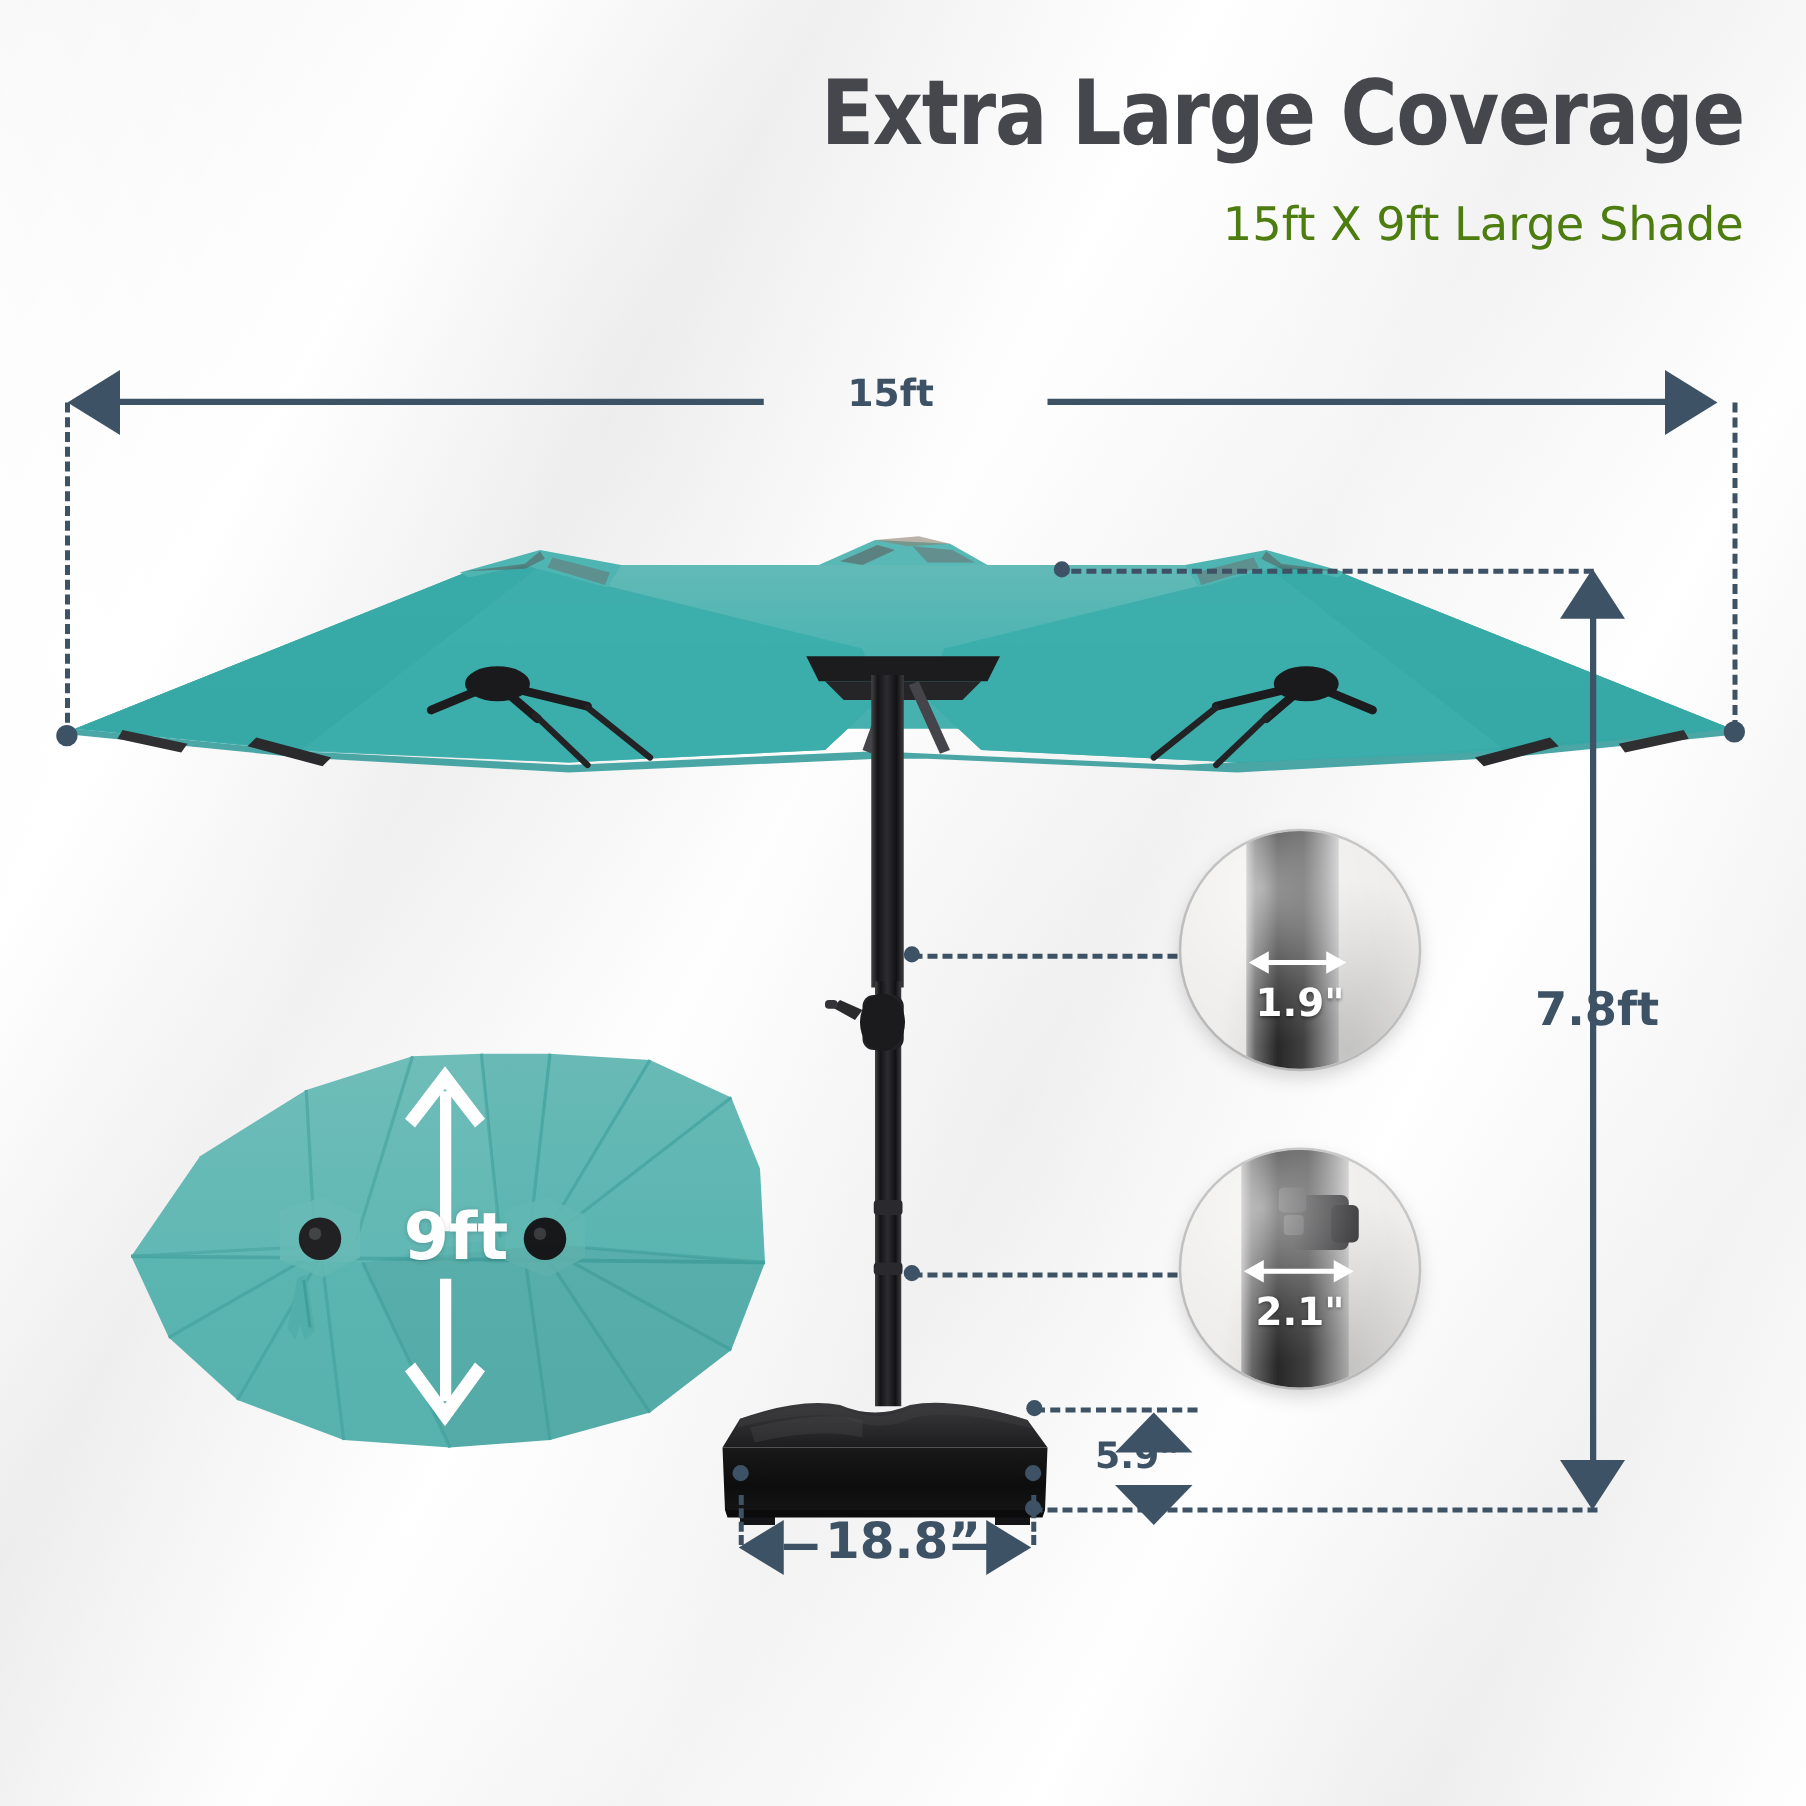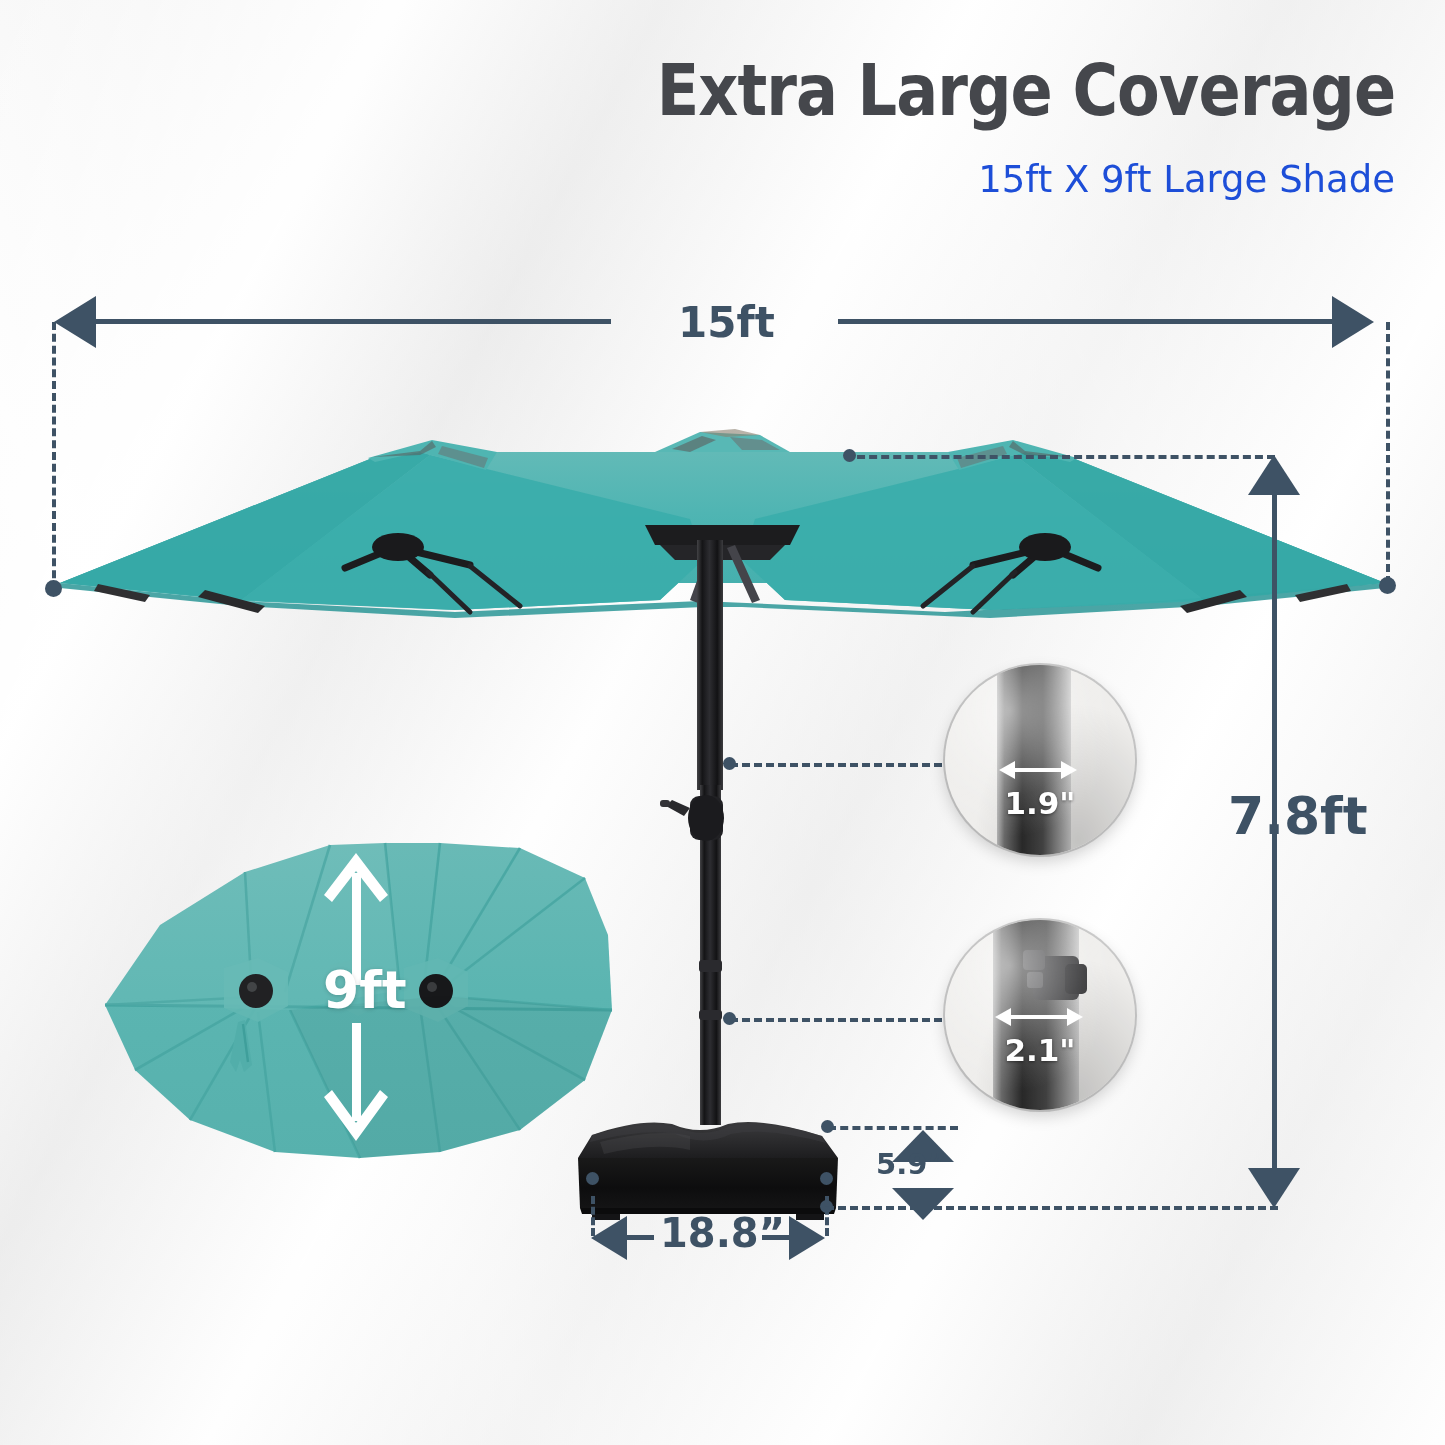--- a/index.html
+++ b/index.html
@@ -24,21 +24,21 @@
   #header{ position:absolute; left:0; top:0; width:1445px; }
   #title{
     position:absolute; right:50px; top:48px;
     font-size:72px; font-weight:bold; color:#45474c;
     letter-spacing:-1px; white-space:nowrap;
     font-family:"DejaVu Sans Condensed","Liberation Sans",sans-serif;
     transform:scaleX(.96); transform-origin:right center;
   }
   #subtitle{
     position:absolute; right:50px; top:158px;
-    font-size:37px; font-weight:400; color:#1d4ed8;
+    font-size:37px; font-weight:400; color:#4d7c0f;
     white-space:nowrap;
     font-family:"DejaVu Sans","Liberation Sans",sans-serif;
   }
 
   
   .dimline-h{ position:absolute; height:5px; background:#3e5265; }
   .dimline-v{ position:absolute; width:5px; background:#3e5265; }
   .dashv{
     position:absolute; width:0; border-left:4px dashed #3e5265;
   }
@@ -288,37 +288,37 @@
 
   <div class="dashv" style="left:1386px; top:322px; height:262px;"></div>
   <div class="dot" style="left:1379px; top:577px;"></div>
 
   <div class="arrow-l" style="left:54px; top:296px;"></div>
   <div class="arrow-r" style="left:1332px; top:296px;"></div>
 
   <div class="dimline-h" style="left:96px; top:319px; width:515px;"></div>
   <div class="dimline-h" style="left:838px; top:319px; width:496px;"></div>
 
-  <div class="dimlabel" style="left:678px; top:298px; font-size:42px;">15ft</div>
+  <div class="dimlabel" style="left:678px; top:298px; font-size:30px;">15ft</div>
 </div>
 
 <div>
 
   <div class="dashh" style="left:845px; top:455px; width:430px;"></div>
   <div class="dot sm" style="left:843px; top:449px;"></div>
 
   <div class="dashh" style="left:826px; top:1206px; width:452px;"></div>
   <div class="dot sm" style="left:820px; top:1200px;"></div>
 
   <div class="dimline-v" style="left:1272px; top:492px; height:676px;"></div>
 
   <div class="arrow-u" style="left:1248px; top:455px;"></div>
   <div class="arrow-d" style="left:1248px; top:1168px;"></div>
 
-  <div class="dimlabel" style="left:1228px; top:786px; font-size:52px;">7.8ft</div>
+  <div class="dimlabel" style="left:1228px; top:786px; font-size:37px;">7.8ft</div>
 </div>
 
 <div>
   <svg width="120" height="320" style="position:absolute;left:300px;top:835px;">
 
     <rect x="52" y="38" width="9" height="112" fill="#ffffff"></rect>
     <rect x="52" y="188" width="9" height="98" fill="#ffffff"></rect>
 
     <path d="M56,18 L88,60 L80,67 L56,36 L32,67 L24,60 Z" fill="#ffffff"></path>
 

